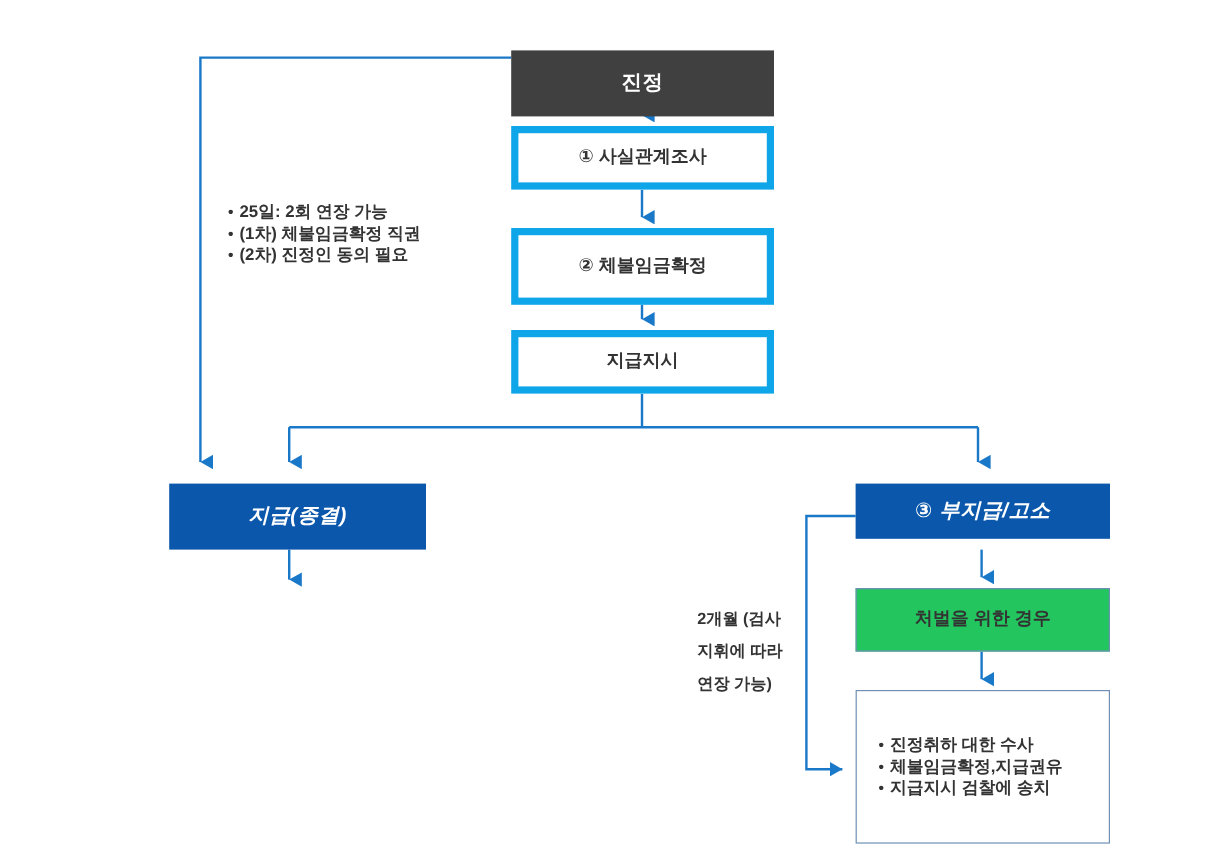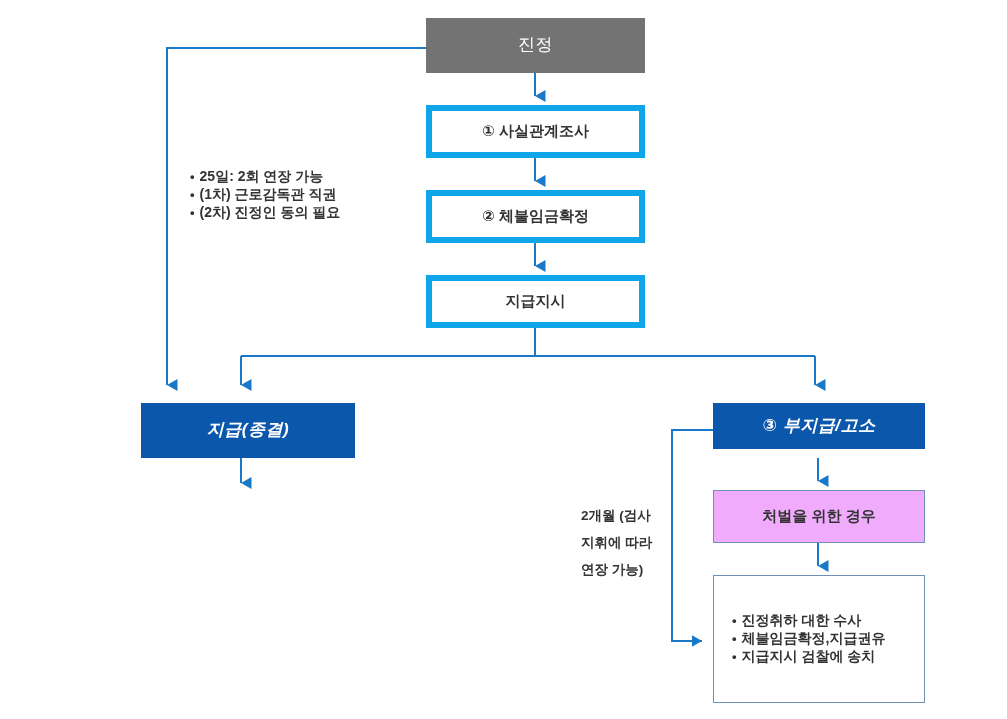--- a/index.html
+++ b/index.html
@@ -30,43 +30,44 @@
   .node {
     position: absolute;
     box-sizing: border-box;
     display: flex;
     align-items: center;
     justify-content: center;
     text-align: center;
     line-height: 1.35;
   }
   .node-filled-dark {
-    background: #737373;
+    background: #404040;
     color: #ffffff;
-    font-weight: normal;
+    font-weight: bold;
     font-size: 17px;
     letter-spacing: 0.5px;
+    margin-top: 24px;
   }
   .node-filled-blue {
     background: #0a57ab;
     color: #ffffff;
     font-weight: bold;
     font-size: 17px;
     letter-spacing: 0.5px;
     font-style: italic;
   }
   .node-outline {
     background: #ffffff;
     border: 6px solid #0ea5e9;
     color: #333333;
     font-weight: bold;
     font-size: 15px;
   }
   .node-outline-blue {
-    background: #f0abfc;
+    background: #22c55e;
     border: 1px solid #6f8fb5;
     color: #333333;
     font-weight: bold;
     font-size: 15px;
   }
   .bullet-list {
     position: absolute;
     box-sizing: border-box;
     display: flex;
     flex-direction: column;
@@ -142,41 +143,41 @@
   </svg>
 
   <div class="node node-filled-dark" style="left:426px; top:18px; width:219px; height:55px;">
     <span>진정</span>
   </div>
 
   <div class="node node-outline" style="left:426px; top:105px; width:219px; height:53px;">
     <span>① 사실관계조사</span>
   </div>
 
-  <div class="node node-outline" style="left:426px; top:190px; width:219px; height:53px;">
+  <div class="node node-outline" style="left:426px; top:190px; width:219px; height:64px;">
     <span>② 체불임금확정</span>
   </div>
 
   <div class="node node-outline" style="left:426px; top:275px; width:219px; height:53px;">
     <span>지급지시</span>
   </div>
 
   <div class="node node-filled-blue" style="left:141px; top:403px; width:214px; height:55px;">
     <span>지급(종결)</span>
   </div>
 
 
   <div class="bullet-list" style="left:190px; top:140px; width:230px; height:110px;">
     <div class="bullet-row">
       <span class="bullet-dot">•</span>
       <span>25일: 2회 연장 가능</span>
     </div>
     <div class="bullet-row">
       <span class="bullet-dot">•</span>
-      <span>(1차) 근로감독관 직권</span>
+      <span>(1차) 체불임금확정 직권</span>
     </div>
     <div class="bullet-row">
       <span class="bullet-dot">•</span>
       <span>(2차) 진정인 동의 필요</span>
     </div>
   </div>
 
   <div class="node node-filled-blue" style="left:713px; top:403px; width:212px; height:46px;">
     <span>③ 부지급/고소</span>
   </div>

